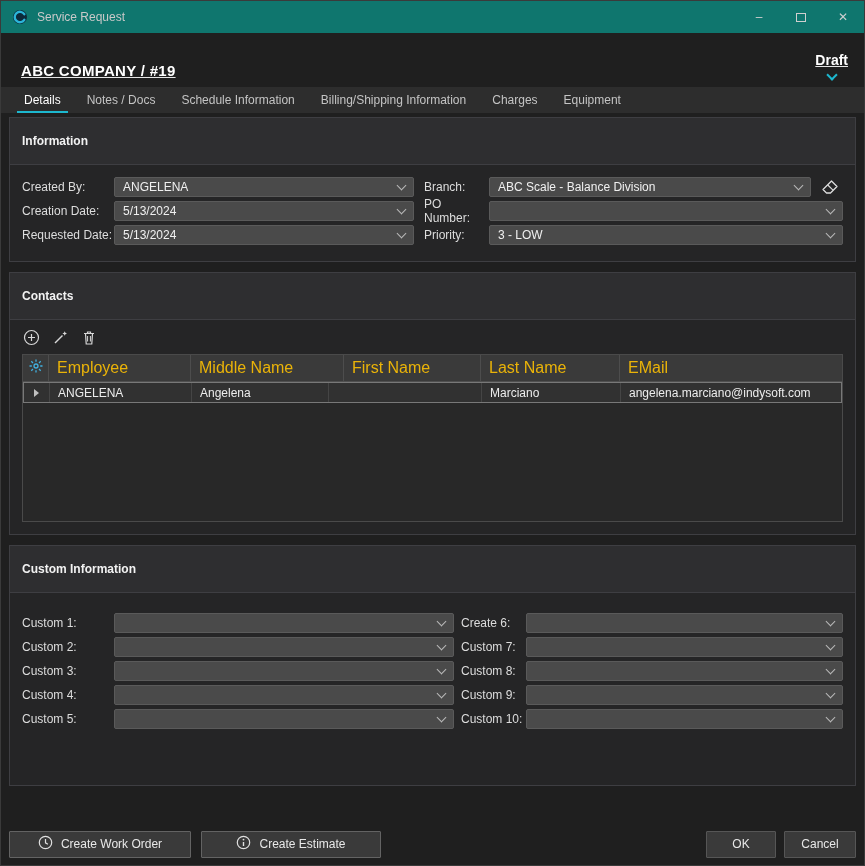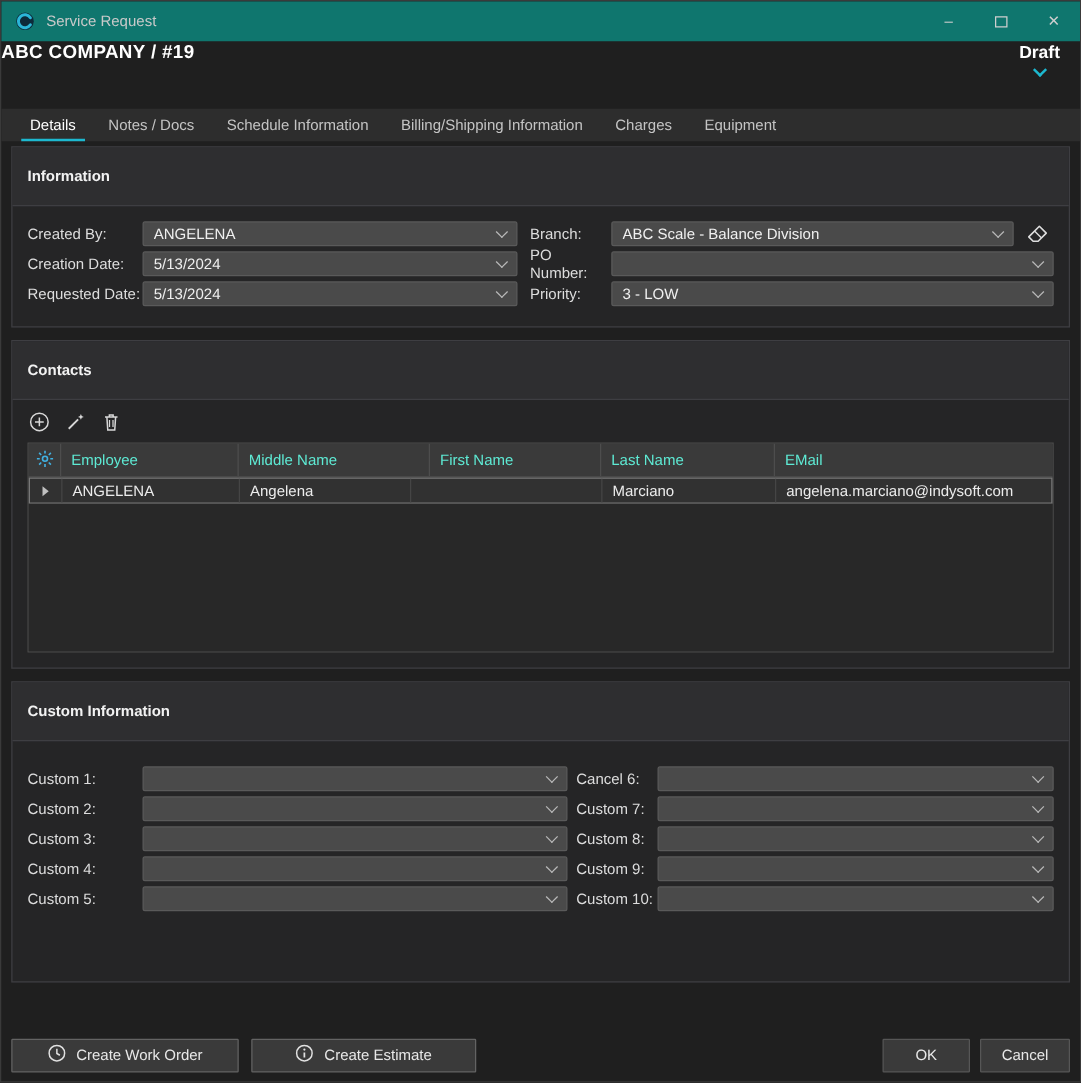--- a/index.html
+++ b/index.html
@@ -15,21 +15,21 @@
   }
   
   .titlebar { height:32px; display:flex; align-items:center; padding-left:10px; background:#0f766e; }
   .app-icon { width:18px; height:18px; display:flex; align-items:center; justify-content:center; margin-right:8px; }
   .win-title { color:#c9c9c9; font-size:12px; }
   .win-controls { margin-left:auto; display:flex; height:32px; }
   .winbtn { width:42px; height:32px; background:transparent; border:none; color:#cfcfcf; font-size:12px;
             display:flex; align-items:center; justify-content:center; cursor:default; font-family:"Liberation Sans",sans-serif; }
   .maxbox { width:10px; height:9px; border:1px solid #cfcfcf; display:inline-block; }
   
-  .doc-header { height:46px; display:flex; align-items:flex-start; padding:0 16px 0 0; }
+  .doc-header { height:46px; display:flex; align-items:flex-end; padding:0 16px 0 20px;text-decoration:underline; }
   .doc-title { font-size:15px; font-weight:bold; color:#ffffff; letter-spacing:.3px; }
   .status-dd { margin-left:auto; display:flex; align-items:center; gap:7px; cursor:default;flex-direction:column; }
   .status-text { font-size:14px; font-weight:bold; color:#ffffff; }
   .chev { width:7px; height:7px; border-right:1.4px solid #b9b9b9; border-bottom:1.4px solid #b9b9b9;
           transform:rotate(45deg); display:inline-block; flex:none; margin-top:-4px; }
   .chev.accent { border-color:#1db8cf; width:8px; height:8px; border-width:2px; }
   
   .tabbar { height:26px; background:#2d2d2d; display:flex; align-items:stretch; padding-left:10px; margin-top:8px; }
   .tab { padding:0 13px; display:flex; align-items:center; color:#c4c4c4; font-size:12px; position:relative; cursor:default; }
   .tab.active { color:#ffffff; }
@@ -54,21 +54,21 @@
   .lcombo { width:300px; flex:none; }
   .rcombo { flex:1; }
   .ccombo-l { width:340px; flex:none; }
   .ccombo-r { flex:1; }
   .eraser-btn { width:26px; flex:none; display:flex; justify-content:center; align-items:center; margin-left:6px; cursor:default; }
   
   .toolbar { display:flex; align-items:center; gap:12px; padding:9px 12px 8px 13px; }
   .tool-icon { display:flex; align-items:center; cursor:default; }
   .grid { margin:0 12px 12px 12px; border:1px solid #4a4a4a; display:flex; flex-direction:column; height:168px; background:#282828; }
   .grid-header { display:flex; background:#3a3a3a; border-bottom:1px solid #4f4f4f; height:27px; }
-  .gh-cell { display:flex; align-items:center; padding:0 8px; color:#5eead4; border-right:1px solid #4d4d4d; font-size:12px; }
+  .gh-cell { display:flex; align-items:center; padding:0 8px; color:#eab308; border-right:1px solid #4d4d4d; font-size:16px; }
   .grid-row { display:flex; background:#313131; border:1px solid #787878; height:21px; }
   .gr-cell { display:flex; align-items:center; padding:0 8px; color:#ececec; border-right:1px solid #454545; overflow:hidden; white-space:nowrap; }
   .c-icon { width:26px; flex:none; justify-content:center; padding:0; }
   .c-emp { width:142px; flex:none; }
   .c-first { width:137px; flex:none; }
   .c-mid { width:153px; flex:none; }
   .c-last { width:139px; flex:none; }
   .c-mail { flex:1; border-right:none; }
   .expander { width:0; height:0; border-left:5px solid #c0c0c0; border-top:4px solid transparent; border-bottom:4px solid transparent; }
   .grid-empty { flex:1; background:#282828; }
@@ -240,21 +240,21 @@
   <section class="panel">
     <div class="panel-header">Custom Information</div>
     <div class="panel-body custom-body">
 
       <div class="field-row">
         <span class="flabel clw">Custom 1:</span>
         <div class="combo ccombo-l">
             <span class="cval"></span>
             <span class="chev"></span>
           </div>
-        <span class="flabel crw">Cancel 6:</span>
+        <span class="flabel crw">Create 6:</span>
         <div class="combo ccombo-r">
             <span class="cval"></span>
             <span class="chev"></span>
           </div>
       </div>
 
       <div class="field-row">
         <span class="flabel clw">Custom 2:</span>
         <div class="combo ccombo-l">
             <span class="cval"></span>

